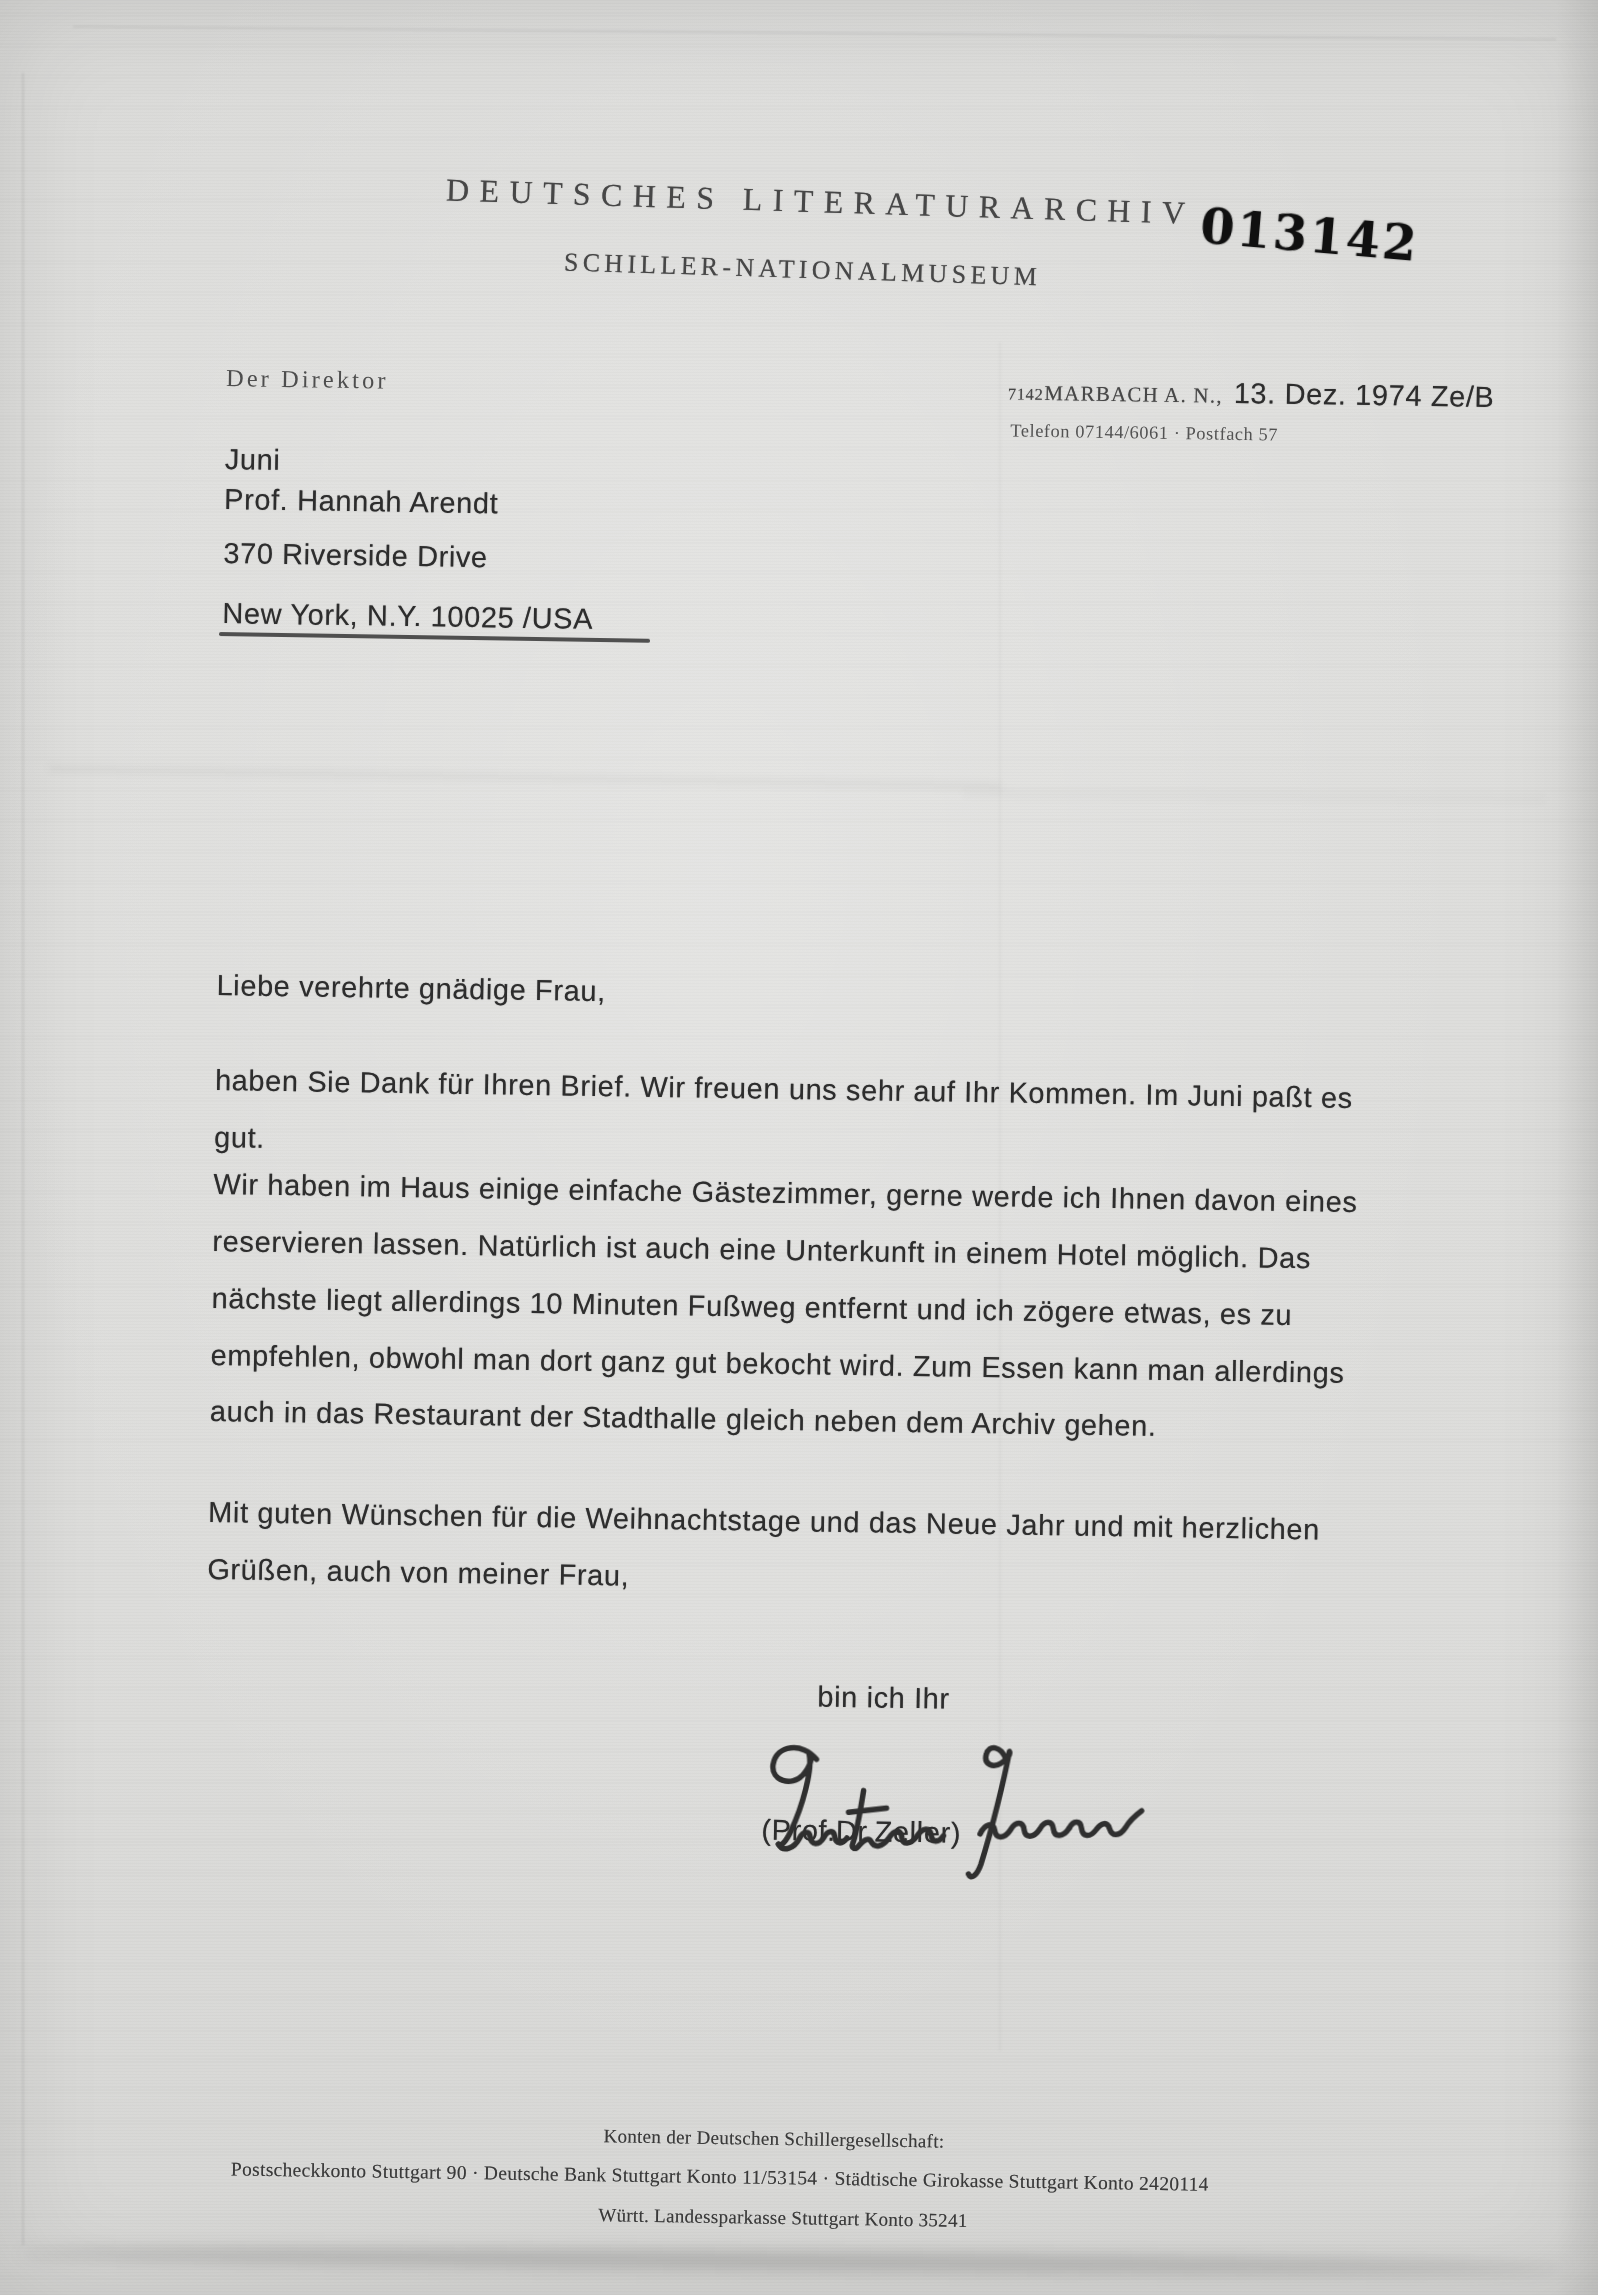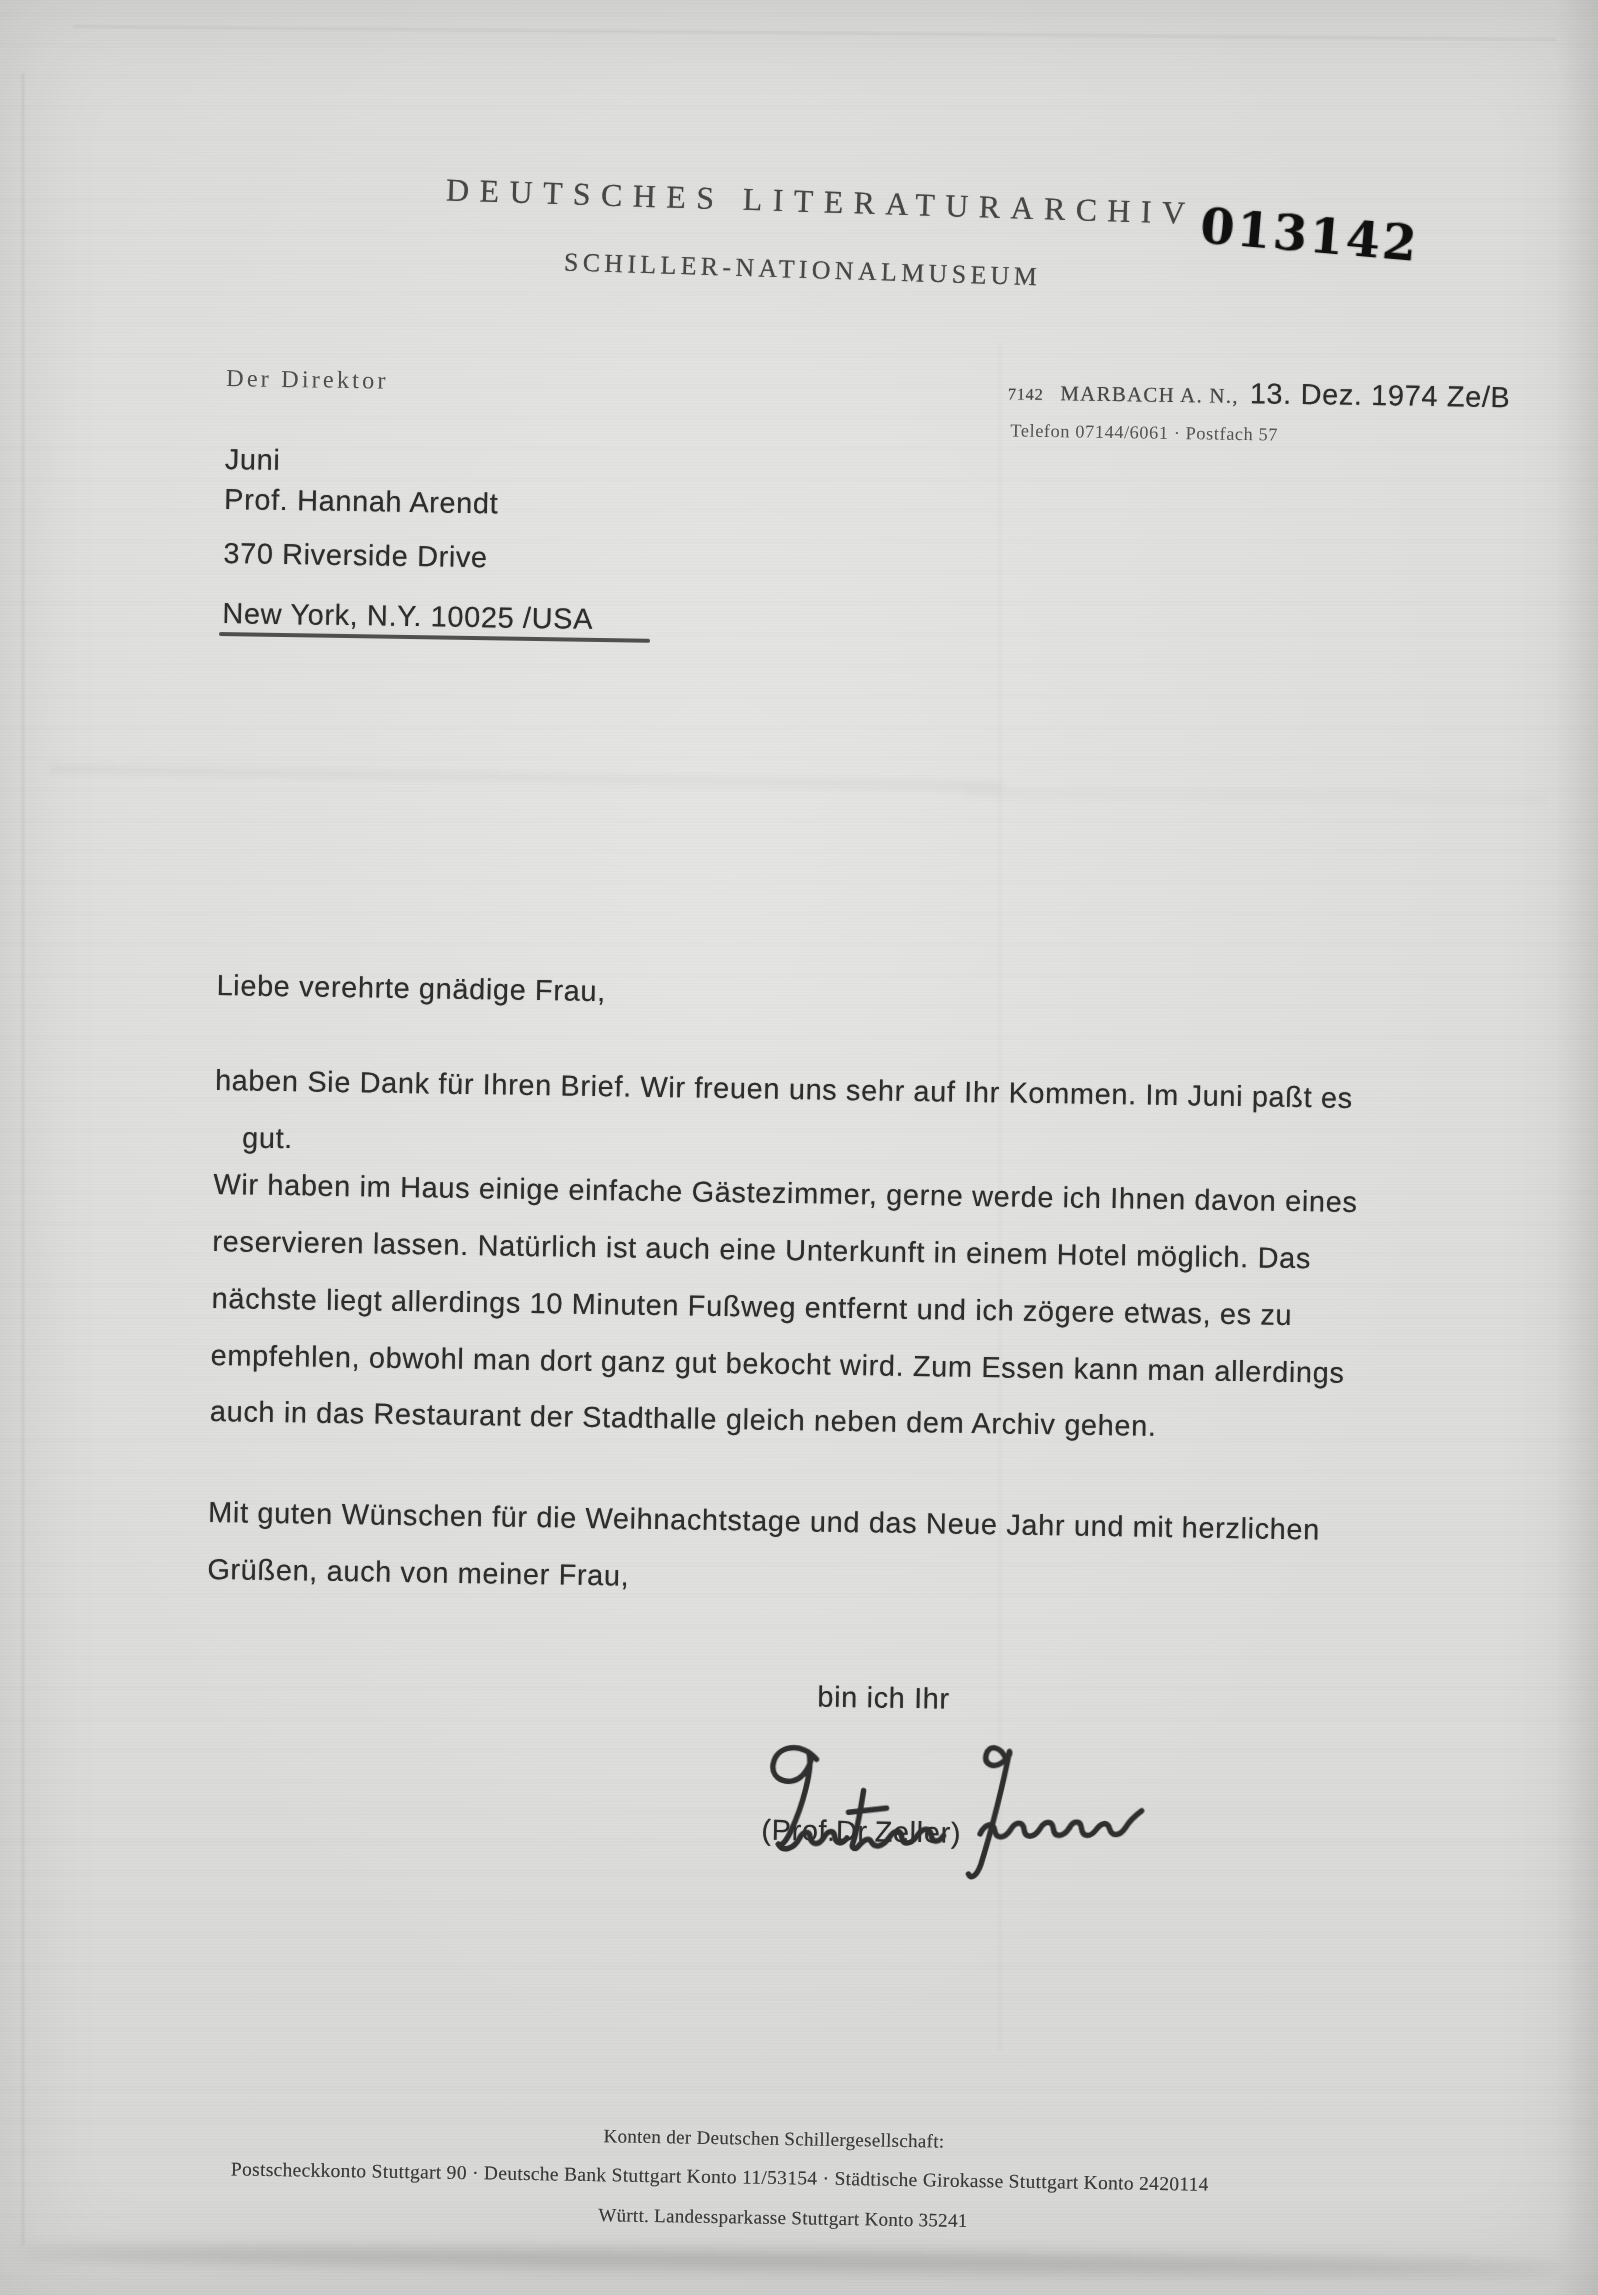--- a/index.html
+++ b/index.html
@@ -40,21 +40,21 @@
   .title1{font-size:32px;letter-spacing:10.4px;transform:rotate(0.9deg);transform-origin:left center;}
   .title2{font-size:26px;letter-spacing:4.3px;transform:rotate(0.9deg);transform-origin:left center;}
   .stamp{
     font-family:"DejaVu Serif",serif;font-weight:bold;
     font-size:49px;letter-spacing:2.4px;color:#101010;
     transform:rotate(4deg);transform-origin:left center;
     text-shadow:0 0 1.5px rgba(10,10,10,0.55);filter:blur(0.2px);
   }
   .direktor{font-size:24.4px;letter-spacing:3.1px;color:#4e4e4e;}
   .dateline{display:inline-flex;align-items:baseline;}
-  .place-code{font-size:16.5px;letter-spacing:0.6px;margin-right:17px;}
+  .place-code{font-size:16.5px;letter-spacing:0.6px;margin-right:1px;}
   .place{font-size:21px;letter-spacing:1.2px;margin-right:11px;}
   .telefon{font-size:18.3px;color:#525252;letter-spacing:0.6px;}
   .underline-bar{position:absolute;left:211px;top:632px;width:431px;height:4.3px;background:#3c3c3c;border-radius:1.8px;opacity:0.88;filter:blur(0.4px);}
   .footer-line{font-size:19px;color:#3a3a3a;letter-spacing:0.3px;text-shadow:0 0 0.6px rgba(60,60,60,0.5);}
   .sig-svg{position:absolute;left:754px;top:1724px;filter:blur(0.3px);}
   .sig-svg path{stroke:#2f2f2f;stroke-width:9;fill:none;stroke-linecap:round;stroke-linejoin:round;}
 </style>
 </head>
 <body>
 
@@ -84,21 +84,21 @@
 
   <div class="abs typed" style="left:214px;top:443px;">Juni</div>
   <div class="abs typed" style="left:214px;top:483px;">Prof. Hannah Arendt</div>
   <div class="abs typed" style="left:214px;top:537px;">370 Riverside Drive</div>
   <div class="abs typed" style="left:214px;top:597px;">New York, N.Y. 10025 /USA</div>
   <div class="underline-bar"></div>
 
   <div class="abs typed" style="left:214px;top:969px;">Liebe verehrte gnädige Frau,</div>
 
   <div class="abs typed" style="left:214px;top:1064px;">haben Sie Dank für Ihren Brief. Wir freuen uns sehr auf Ihr Kommen. Im Juni paßt es</div>
-  <div class="abs typed" style="left:214px;top:1121px;margin-left:28px;">gut.</div>
+  <div class="abs typed" style="left:214px;top:1121px;">gut.</div>
 
   <div class="abs typed" style="left:214px;top:1168px;">Wir haben im Haus einige einfache Gästezimmer, gerne werde ich Ihnen davon eines</div>
   <div class="abs typed" style="left:214px;top:1225px;">reservieren lassen. Natürlich ist auch eine Unterkunft in einem Hotel möglich. Das</div>
   <div class="abs typed" style="left:214px;top:1282px;">nächste liegt allerdings 10 Minuten Fußweg entfernt und ich zögere etwas, es zu</div>
   <div class="abs typed" style="left:214px;top:1339px;">empfehlen, obwohl man dort ganz gut bekocht wird. Zum Essen kann man allerdings</div>
   <div class="abs typed" style="left:214px;top:1395px;">auch in das Restaurant der Stadthalle gleich neben dem Archiv gehen.</div>
 
   <div class="abs typed" style="left:214px;top:1496px;">Mit guten Wünschen für die Weihnachtstage und das Neue Jahr und mit herzlichen</div>
   <div class="abs typed" style="left:214px;top:1553px;">Grüßen, auch von meiner Frau,</div>
 

